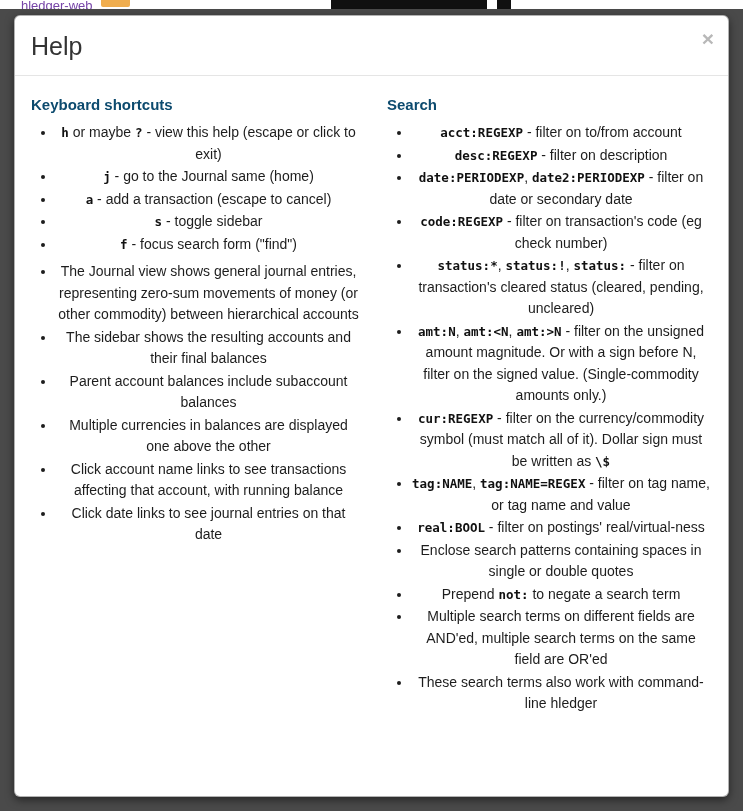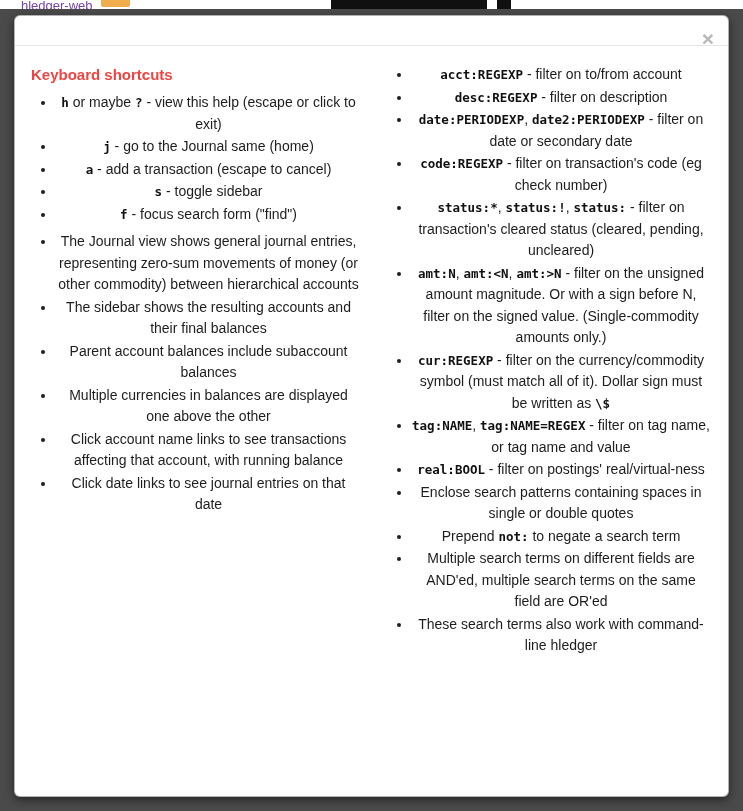--- a/index.html
+++ b/index.html
@@ -50,21 +50,21 @@
     line-height:1;cursor:pointer;
   }
   .modal-body{
     display:flex;
     padding:18px 16px 16px 16px;
   }
   .col-left{width:356px;padding-right:26px;}
   .col-right{flex:1;padding-right:2px;}
   .section-heading{
     margin:2px 0 9px 0;
-    font-size:15px;font-weight:bold;color:#ef4444;
+    font-size:15px;font-weight:bold;color:#0c4a6e;
   }
   .section-heading.spaced{margin-top:27px;}
   ul.help-list{
     margin:0 0 6px 0;
     padding-left:25px;
     list-style:disc;
     text-align:center;
   }
   ul.help-list li{
     font-size:14px;line-height:21.5px;color:#1d1d1d;
@@ -86,20 +86,21 @@
   <div class="orange-frag"></div>
   <div class="title-frag"></div>
   <div class="title-frag2"></div>
 </div>
 
 <div class="backdrop"></div>
 
 <div class="modal">
   <div class="modal-header">
     <span class="close">×</span>
+    <h4 class="modal-title">Help</h4>
   </div>
   <div class="modal-body">
     <div class="col-left">
       <h5 class="section-heading">Keyboard shortcuts</h5>
       <ul class="help-list">
           <li><code>h</code><span> or maybe </span><code>?</code><span> - view this help (escape or click to exit)</span></li>
           <li><code>j</code><span> - go to the Journal same (home)</span></li>
           <li><code>a</code><span> - add a transaction (escape to cancel)</span></li>
           <li><code>s</code><span> - toggle sidebar</span></li>
           <li><code>f</code><span> - focus search form ("find")</span></li>
@@ -107,20 +108,21 @@
       <ul class="help-list">
           <li><span>The Journal view shows general journal entries, representing zero-sum movements of money (or other commodity) between hierarchical accounts</span></li>
           <li><span>The sidebar shows the resulting accounts and their final balances</span></li>
           <li><span>Parent account balances include subaccount balances</span></li>
           <li><span>Multiple currencies in balances are displayed one above the other</span></li>
           <li><span>Click account name links to see transactions affecting that account, with running balance</span></li>
           <li><span>Click date links to see journal entries on that date</span></li>
         </ul>
     </div>
     <div class="col-right">
+      <h5 class="section-heading">Search</h5>
       <ul class="help-list">
           <li><code>acct:REGEXP</code><span> - filter on to/from account</span></li>
           <li><code>desc:REGEXP</code><span> - filter on description</span></li>
           <li><code>date:PERIODEXP</code><span>, </span><code>date2:PERIODEXP</code><span> - filter on date or secondary date</span></li>
           <li><code>code:REGEXP</code><span> - filter on transaction's code (eg check number)</span></li>
           <li><code>status:*</code><span>, </span><code>status:!</code><span>, </span><code>status:</code><span> - filter on transaction's cleared status (cleared, pending, uncleared)</span></li>
           <li><code>amt:N</code><span>, </span><code>amt:&lt;N</code><span>, </span><code>amt:&gt;N</code><span> - filter on the unsigned amount magnitude. Or with a sign before N, filter on the signed value. (Single-commodity amounts only.)</span></li>
           <li><code>cur:REGEXP</code><span> - filter on the currency/commodity symbol (must match all of it). Dollar sign must be written as </span><code>\$</code></li>
           <li><code>tag:NAME</code><span>, </span><code>tag:NAME=REGEX</code><span> - filter on tag name, or tag name and value</span></li>
           <li><code>real:BOOL</code><span> - filter on postings' real/virtual-ness</span></li>

